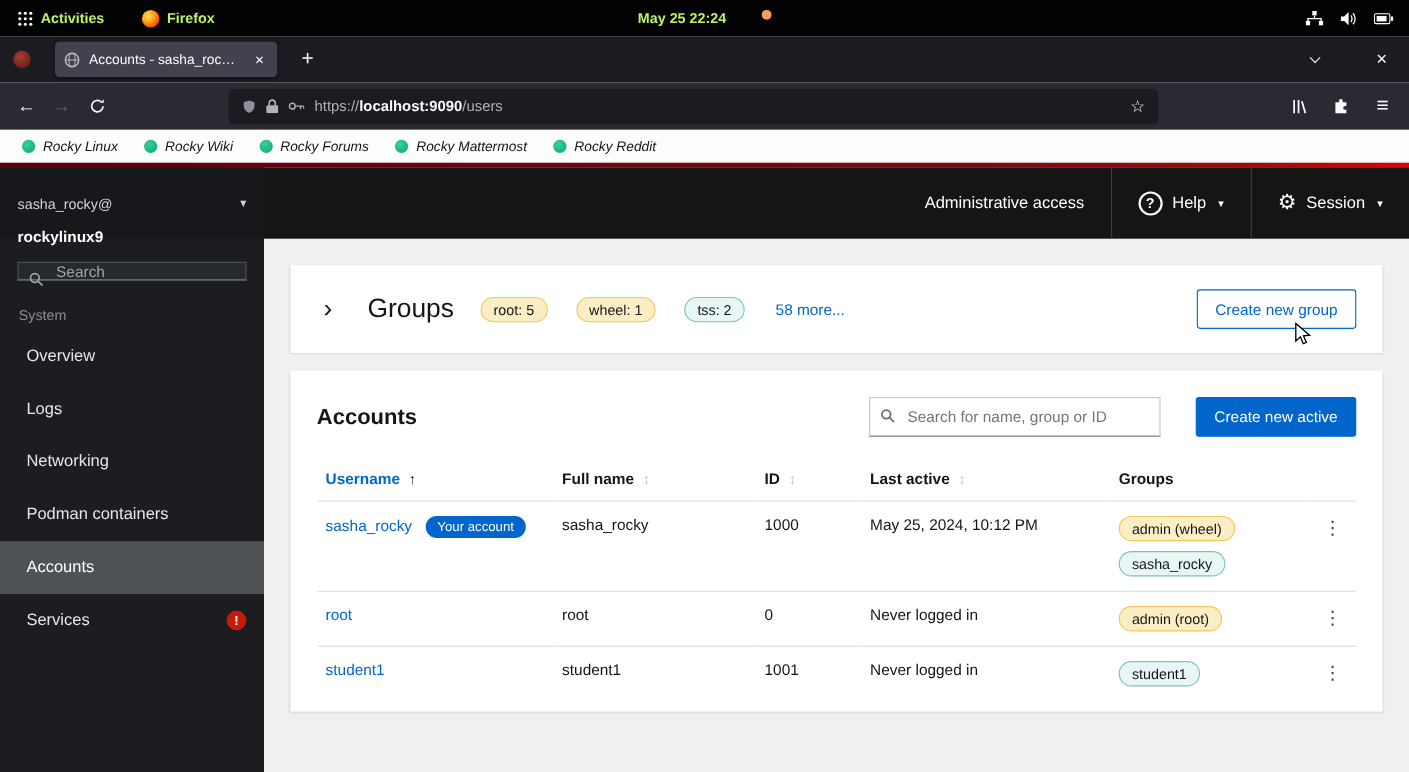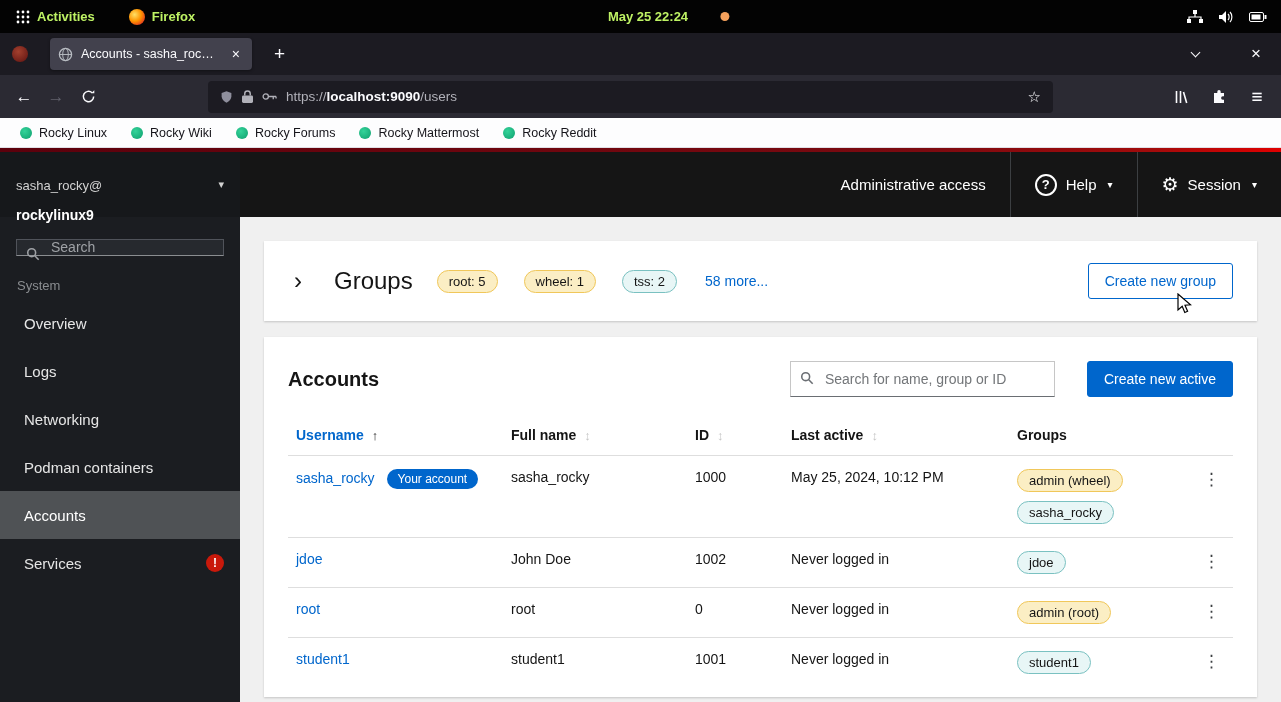--- a/index.html
+++ b/index.html
@@ -8,21 +8,21 @@
   button { font-family:inherit; cursor:pointer; }
   a { cursor:pointer; }
 
   
   .gnome-topbar { height:33px; background:#030303; color:#bef264; display:flex; align-items:center;
                   justify-content:space-between; padding:0 10px; font-size:13px; font-weight:bold; position:relative; }
   .topbar-left { display:flex; align-items:center; gap:22px; }
   .topbar-btn { display:flex; align-items:center; gap:7px; padding:2px 6px; border-radius:12px; cursor:pointer; }
   .ff-logo { width:16px; height:16px; border-radius:50%;
              background:radial-gradient(circle at 35% 35%, #ffe066 0%, #ff9500 45%, #e3371e 80%); display:inline-block; }
-  .topbar-center { position:absolute; left:50%; transform:translateX(-50%); display:flex; align-items:center; gap:32px;margin-left:28px; }
+  .topbar-center { position:absolute; left:50%; transform:translateX(-50%); display:flex; gap:32px; }
   .record-dot { width:9px; height:9px; border-radius:50%; background:#f5a15c; display:inline-block; }
   .topbar-right { display:flex; align-items:center; gap:15px; padding-right:4px; }
 
   
   .ff-tabbar { height:42px; background:#1c1b22; display:flex; align-items:center; padding:0 12px; }
   .ffview-dot { width:16px; height:16px; border-radius:50%;
                 background:radial-gradient(circle at 40% 35%, #a3402e, #5e1210); margin-right:22px; cursor:pointer; }
   .tab { width:202px; height:32px; background:#42414d; border-radius:4px; display:flex; align-items:center;
          gap:8px; padding:0 8px; color:#fbfbfe; font-size:12.5px; cursor:pointer; box-shadow:0 1px 3px rgba(0,0,0,.4); }
   .tab-title { flex:1; white-space:nowrap; overflow:hidden; text-overflow:ellipsis; }
@@ -40,21 +40,21 @@
   .urlbar { flex:1; height:32px; background:#1c1b22; border-radius:4px; display:flex; align-items:center;
             gap:9px; padding:0 12px; margin-left:104px; margin-right:112px; font-size:13.5px; }
   .url-text { flex:1; white-space:nowrap; overflow:hidden; }
   .url-dim { color:#b1b1b9; }
   .url-host { color:#fbfbfe; font-weight:bold; }
   .url-star { color:#fbfbfe; font-size:15px; cursor:pointer; }
   .navbar-right { display:flex; align-items:center; gap:6px; }
   .menu-glyph { font-size:19px; }
 
   .bookmarksbar { height:30px; background:#fdfdfe; display:flex; align-items:center; gap:24px;
-                  padding:0 20px; font-size:12.5px; color:#15141a; border-bottom:1px solid #e0e0e6; }
+                  padding:0 20px; font-size:12.5px; color:#15141a; border-bottom:1px solid #e0e0e6;font-style:italic; }
   .bookmark { display:flex; align-items:center; gap:7px; cursor:pointer; }
   .bookmark-icon { width:12px; height:12px; border-radius:50%;
                    background:radial-gradient(circle at 38% 35%, #34d399, #0e9f6e); display:inline-block; }
 
   .red-divider { height:4px; background:linear-gradient(to right, #5c000c 0%, #7c0a10 72%, #a30b0b 90%, #e00000 100%); }
 
   
   .app { display:flex; height:550px; }
   .sidebar { width:240px; background:#1b1d21; color:#fff; display:flex; flex-direction:column; flex:none; }
   .user-box { height:65px; padding:12px 16px; display:flex; align-items:center; justify-content:space-between;
@@ -404,30 +404,20 @@
                 <td>sasha_rocky</td>
                 <td>1000</td>
                 <td>May 25, 2024, 10:12 PM</td>
                 <td><div class="badges-stack">
                     <span class="pill pill-gold">admin (wheel)</span>
                     <span class="pill pill-cyan">sasha_rocky</span>
                   </div></td>
                 <td class="kebab-cell"><button class="kebab-btn">⋮</button></td>
               </tr>
               <tr>
-                <td class="cell-username"><a class="user-link">jdoe</a></td>
-                <td>John Doe</td>
-                <td>1002</td>
-                <td>Never logged in</td>
-                <td><div class="badges-stack">
-                    <span class="pill pill-cyan">jdoe</span>
-                  </div></td>
-                <td class="kebab-cell"><button class="kebab-btn">⋮</button></td>
-              </tr>
-              <tr>
                 <td class="cell-username"><a class="user-link">root</a></td>
                 <td>root</td>
                 <td>0</td>
                 <td>Never logged in</td>
                 <td><div class="badges-stack">
                     <span class="pill pill-gold">admin (root)</span>
                   </div></td>
                 <td class="kebab-cell"><button class="kebab-btn">⋮</button></td>
               </tr>
               <tr>

